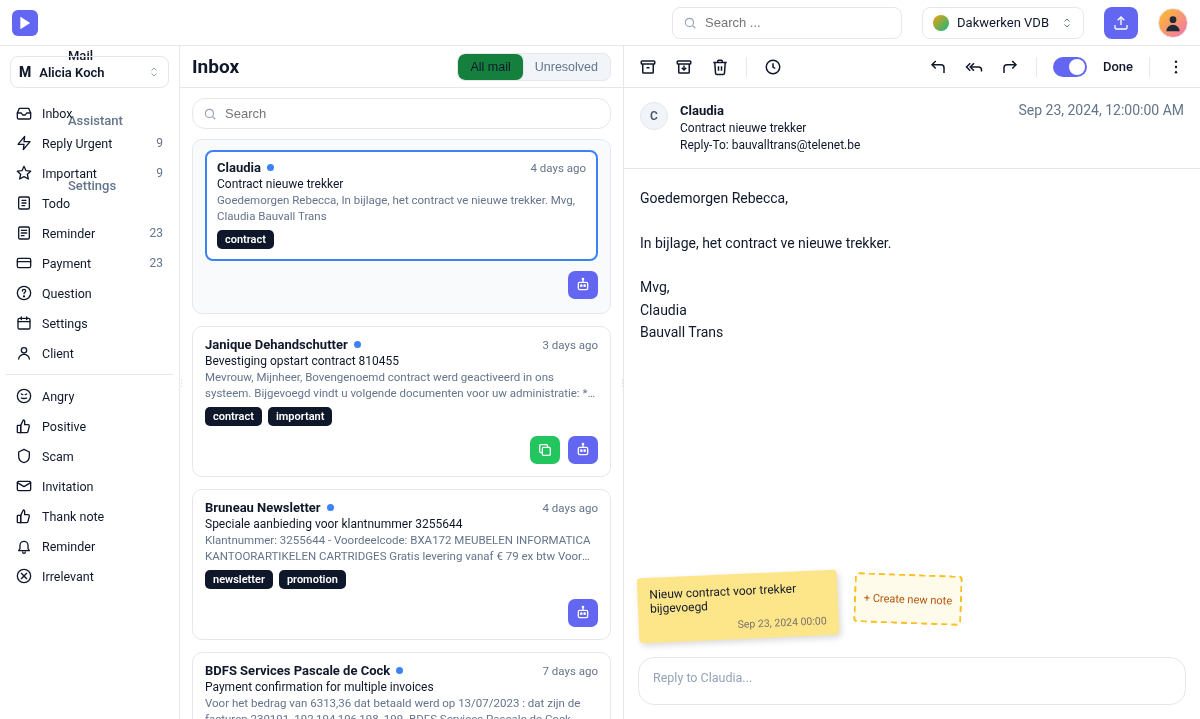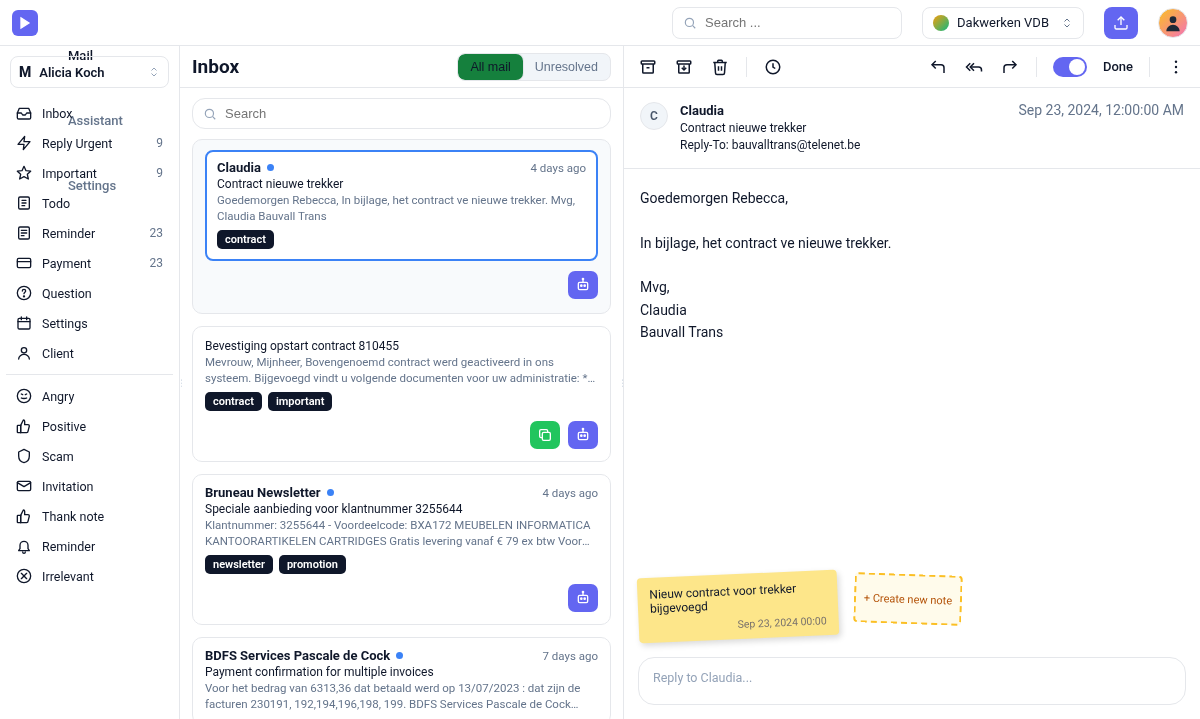--- a/index.html
+++ b/index.html
@@ -323,20 +323,25 @@
           </div>
           <div class="card-actions">
             <div class="sq-btn blue">
               <svg width="16" height="16" viewBox="0 0 24 24" fill="none" stroke="currentColor" stroke-width="2" stroke-linecap="round" stroke-linejoin="round">
                 <use href="#i-bot"></use>
               </svg>
             </div>
           </div>
         </div>
         <div class="card">
+          <div class="thread-head">
+            <span class="name">Janique Dehandschutter</span>
+            <span class="unread"></span>
+            <span class="time">3 days ago</span>
+          </div>
           <div class="subj">Bevestiging opstart contract 810455</div>
           <div class="snippet">Mevrouw, Mijnheer, Bovengenoemd contract werd geactiveerd in ons systeem. Bijgevoegd vindt u volgende documenten voor uw administratie: * Contract door ons tegengetekend *…</div>
           <div class="tags">
             <span class="tag">contract</span>
             <span class="tag">important</span>
           </div>
           <div class="card-actions">
             <div class="sq-btn green">
               <svg width="16" height="16" viewBox="0 0 24 24" fill="none" stroke="currentColor" stroke-width="2" stroke-linecap="round" stroke-linejoin="round">
                 <use href="#i-copy"></use>

